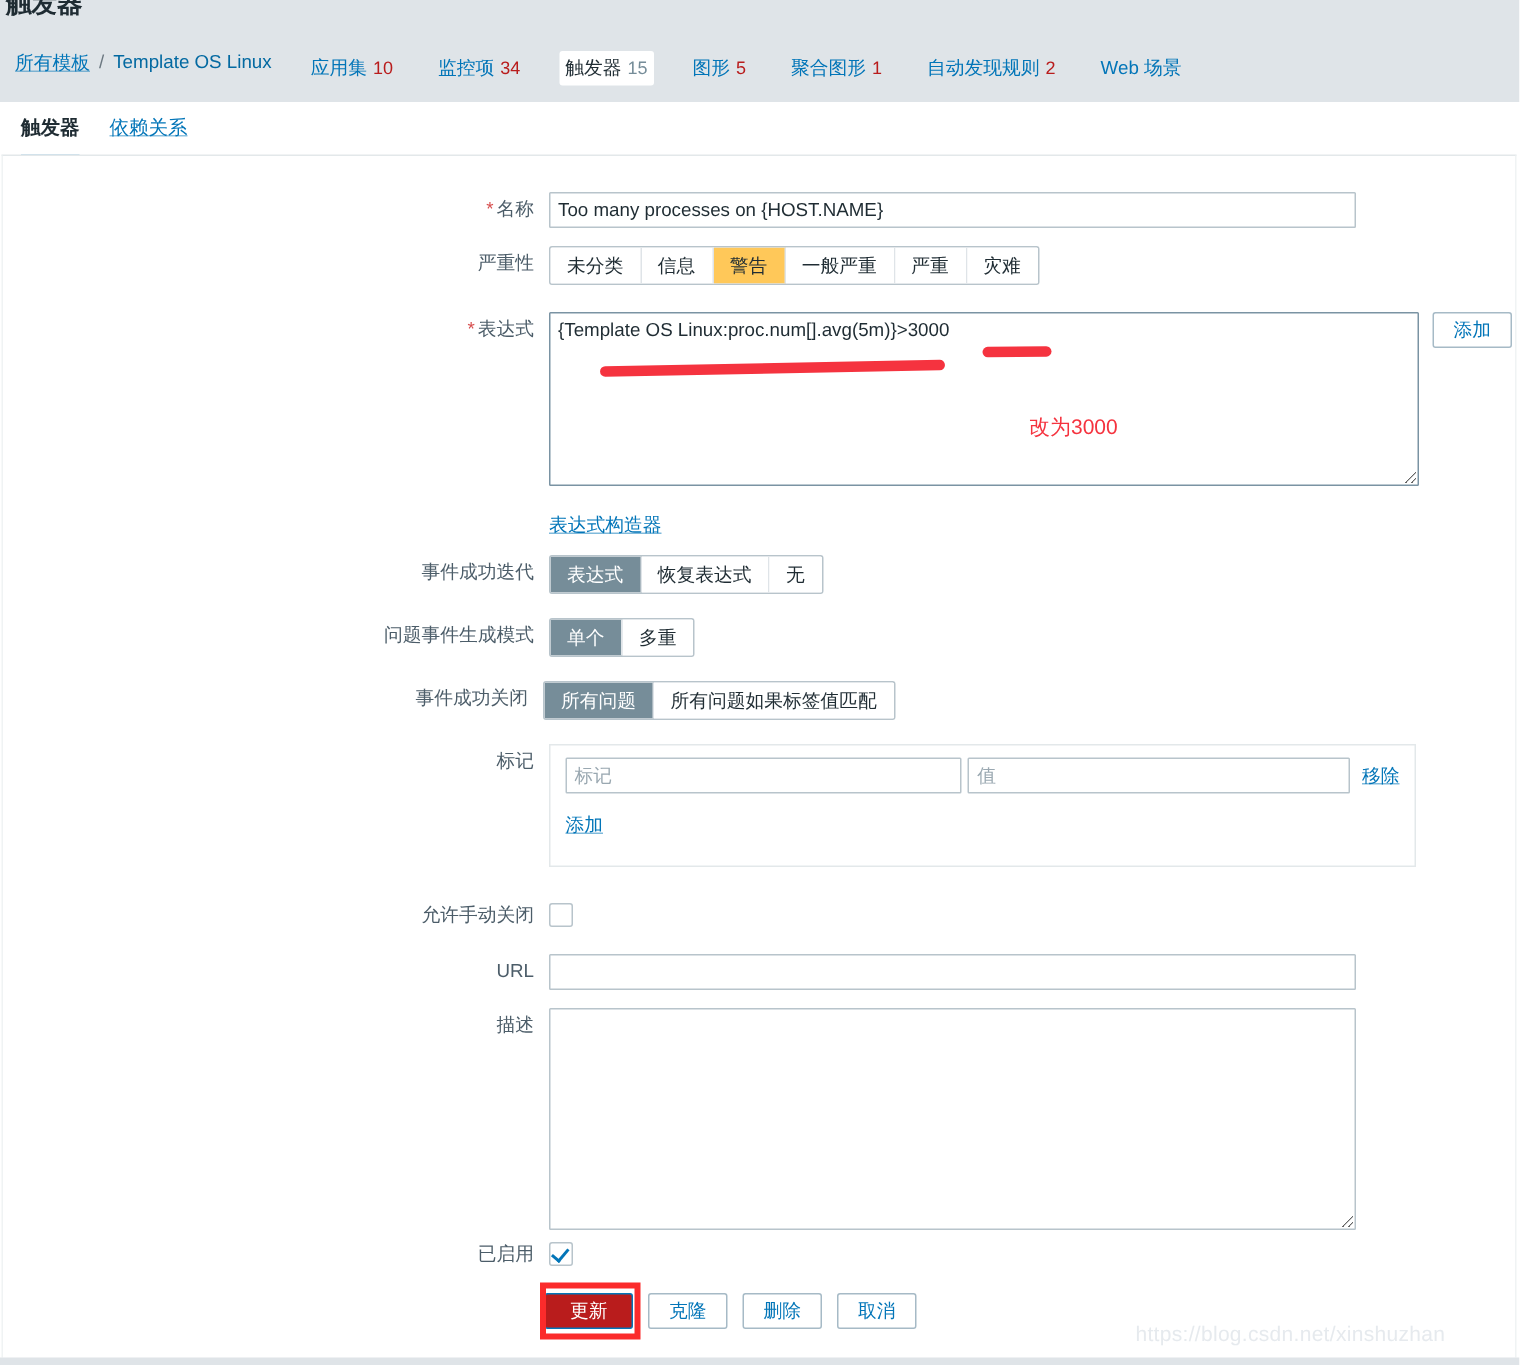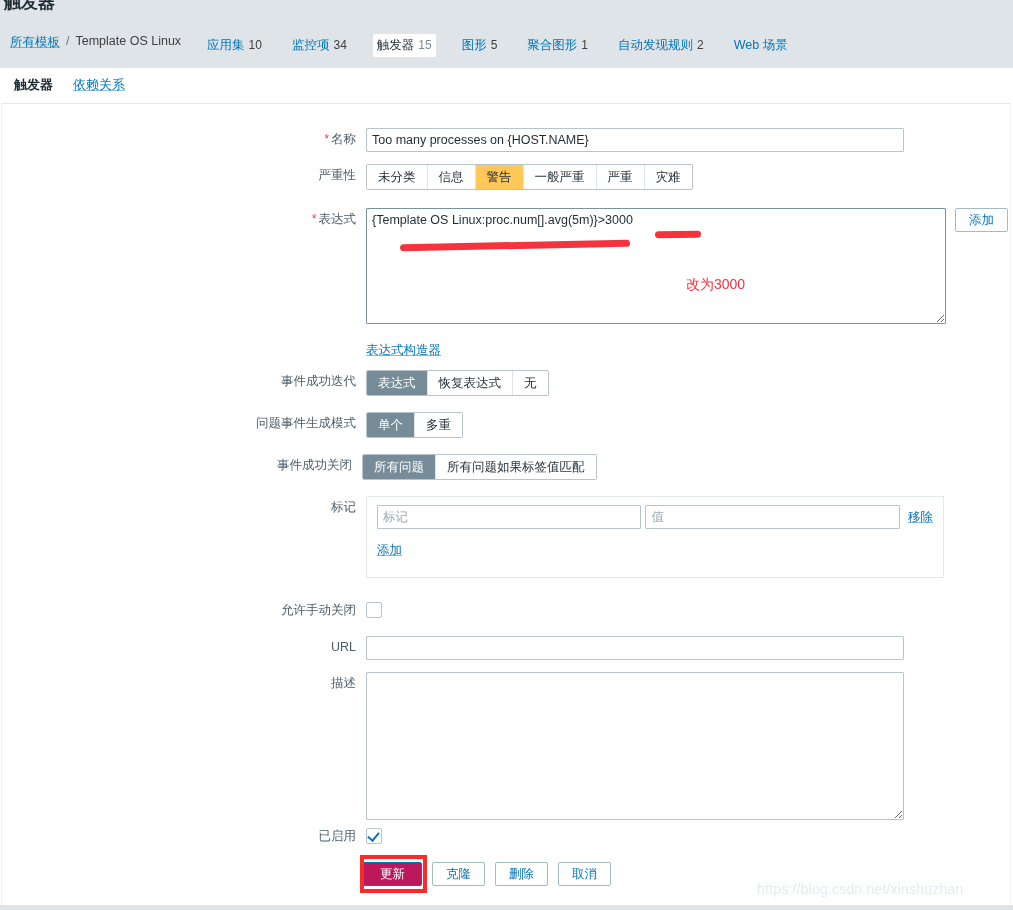--- a/index.html
+++ b/index.html
@@ -63,37 +63,37 @@
     color: #0275b8;
     text-decoration: underline;
     text-decoration-color: rgba(2,117,184,.45);
     cursor: pointer;
   }
   .crumb-sep {
     color: #6b7780;
     margin: 0 6px;
   }
   .crumb-plain {
-    color: #404040;
+    color: #0369a1;
     margin-right: 0;
   }
   .crumb-group {
     margin-left: 22px;
     display: inline-flex;
     align-items: baseline;
     padding: 3px 4px;
     border-radius: 2px;
   }
   .crumb-group .lbl {
     color: #0275b8;
     text-decoration-color: rgba(2,117,184,.45);
     cursor: pointer;
   }
   .crumb-group .cnt {
-    color: #404040;
+    color: #b91c1c;
     margin-left: 4px;
     font-size: 12px;
   }
   .crumb-group.is-active {
     background: #ffffff;
   }
   .crumb-group.is-active .lbl {
     color: #1f2c33;
     text-decoration: none;
     font-weight: normal;
@@ -261,21 +261,21 @@
     font-size: 12.5px;
     border-radius: 2px;
     cursor: pointer;
     line-height: 22px;
   }
   .btn-primary {
     box-sizing: border-box;
     height: 24px;
     padding: 0 16px;
     border: 1px solid #0275b8;
-    background: #be185d;
+    background: #b91c1c;
     color: #ffffff;
     font-family: "Liberation Sans", sans-serif;
     font-size: 12.5px;
     border-radius: 2px;
     cursor: pointer;
     line-height: 22px;
   }
 
   
   .cbx {

